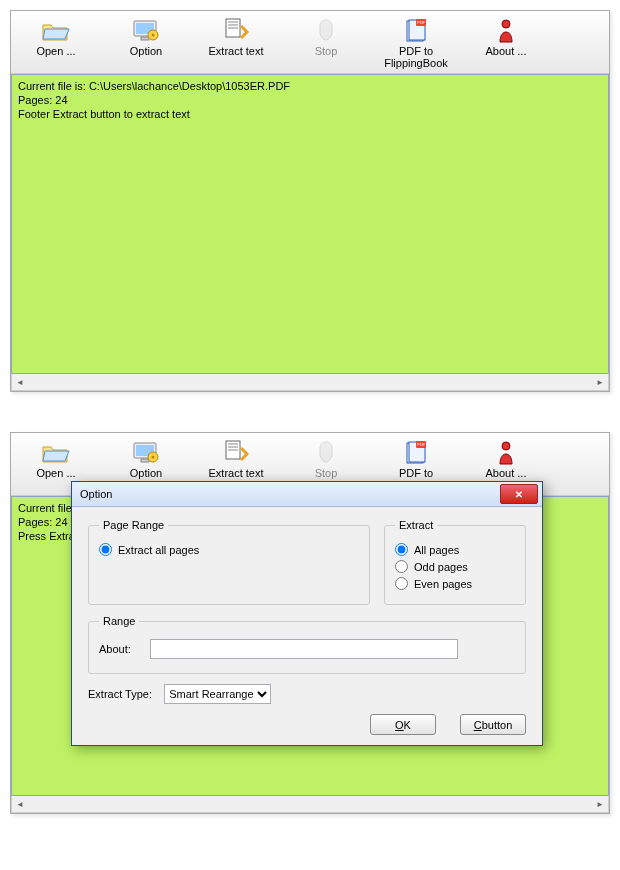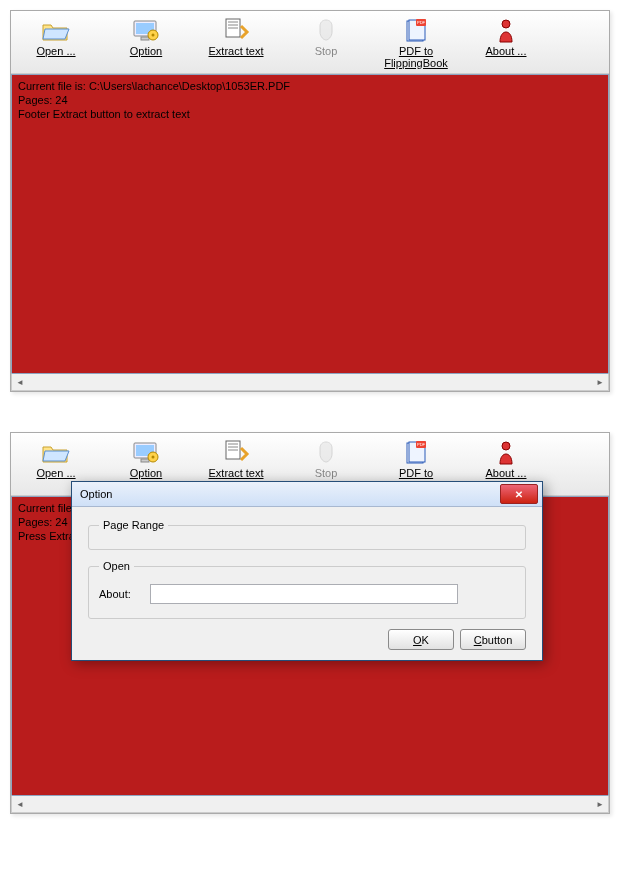--- a/index.html
+++ b/index.html
@@ -1,41 +1,41 @@
 <!DOCTYPE html>
 <html><head>
 <meta charset="utf-8">
 <style>
 body{margin:0;padding:10px;background:#fff;font-family:Tahoma,Arial,sans-serif;font-size:11px;color:#000;width:600px}
 .window{border:1px solid #aaa;background:#f4f4f4;position:relative;box-shadow:2px 2px 4px rgba(0,0,0,0.1);margin-bottom:40px}
 .toolbar{display:flex;background:linear-gradient(#fff,#e8e8e8);border-bottom:1px solid #ccc;padding:4px 0 2px 0}
 .tbtn{flex:0 0 auto;width:90px;text-align:center;cursor:pointer;padding:2px 0}
 .tbtn .ic{height:28px;display:flex;align-items:center;justify-content:center}
-.tbtn .lbl{font-size:11px;text-decoration:underline}
+.tbtn .lbl{font-size:11px;}
 .tbtn .lbl.nou{text-decoration:none}
 .tbtn.dis{opacity:.45}
-.content{background:#b91c1c;border:1px solid #8ea4c1;margin:0;padding:4px 6px;height:290px;font-size:11px;line-height:14px;overflow:auto;border-bottom:none}
+.content{background:#bef264;border:1px solid #8ea4c1;margin:0;padding:4px 6px;height:290px;font-size:11px;line-height:14px;overflow:auto;border-bottom:none}
 .sb-h{height:16px;background:#f0f0f0;border:1px solid #ccc;border-top:1px solid #8ea4c1;display:flex;align-items:center}
 .sb-h .tl,.sb-h .tr{width:16px;height:14px;display:flex;align-items:center;justify-content:center;color:#666;font-size:8px}
 .dialog{position:absolute;top:48px;left:60px;width:470px;background:#f0f0f0;border:1px solid #254d78;box-shadow:3px 3px 12px rgba(0,0,0,.35);font-size:11px}
 .dlg-title{background:linear-gradient(#eaf1fb,#cfe0f7);border-bottom:1px solid #a8b8d0;height:24px;display:flex;align-items:center;padding:0 4px 0 8px}
 .dlg-title .t{flex:1;color:#000}
 .close-x{width:36px;height:18px;background:linear-gradient(#e67,#c21);border:1px solid #922;border-radius:2px;color:#fff;display:flex;align-items:center;justify-content:center;font-size:10px;font-weight:bold;cursor:pointer}
 .dlg-body{padding:12px 16px 10px 16px}
 .row{display:flex;gap:14px}
 fieldset{border:1px solid #ccc;border-radius:3px;padding:8px 10px 10px 10px;margin:0 0 10px 0}
 legend{font-size:11px;padding:0 4px}
 .radio-row{display:flex;align-items:center;gap:6px;margin:4px 0}
 input[type=radio]{margin:0}
 input[type=text]{border:1px solid #abadb3;padding:1px 3px;font-size:11px;height:16px;background:#fff}
 .small-in{width:40px}
 .wide-in{width:300px}
 .lblf{display:inline-block;width:48px}
 select{border:1px solid #abadb3;font-size:11px;height:20px;background:#fff}
-.btnrow{display:flex;justify-content:flex-end;gap:6px;margin-top:6px}
+.btnrow{display:flex;justify-content:flex-end;gap:24px;margin-top:6px}
 .btn{min-width:66px;height:21px;background:linear-gradient(#fff,#e2e2e2);border:1px solid #8a8a8a;border-radius:3px;font-size:11px;cursor:pointer;padding:0 8px}
 .u{text-decoration:underline}
 </style>
 </head>
 <body>
 
 <div class="window">
   <div class="toolbar">
     <div class="tbtn">
       <div class="ic">
@@ -190,28 +190,54 @@
     <div class="dlg-title">
       <div class="t">Option</div>
       <div class="close-x">
           <span>✕</span>
         </div>
     </div>
     <div class="dlg-body">
       <div class="row">
         <fieldset style="flex:1">
           <legend>Page Range</legend>
+          <div class="radio-row">
+            <input type="radio" checked="" style="">
+            <span>Extract all pages</span>
+          </div>
         </fieldset>
+        <fieldset style="width:120px">
+          <legend>Extract</legend>
+          <div class="radio-row">
+              <input type="radio" checked="" style="">
+              <span>All pages</span>
+            </div>
+          <div class="radio-row">
+              <input type="radio" style="">
+              <span>Odd pages</span>
+            </div>
+          <div class="radio-row">
+              <input type="radio" style="">
+              <span>Even pages</span>
+            </div>
+        </fieldset>
       </div>
       <fieldset>
-        <legend>Open</legend>
+        <legend>Range</legend>
         <div style="margin:4px 0">
           <span class="lblf">About:</span>
           <input type="text" class="wide-in" value="" style="">
         </div>
       </fieldset>
+      <div style="margin:6px 0 10px 0">
+        <span>Extract Type:</span>
+        &nbsp;&nbsp;
+        <select>
+          <option>Smart Rearrange</option>
+        </select>
+      </div>
       <div class="btnrow">
         <button class="btn"><span class="u">O</span><span>K</span></button>
         <button class="btn"><span class="u">C</span><span>button</span></button>
       </div>
     </div>
   </div>
 </div>
 
 </body></html>

